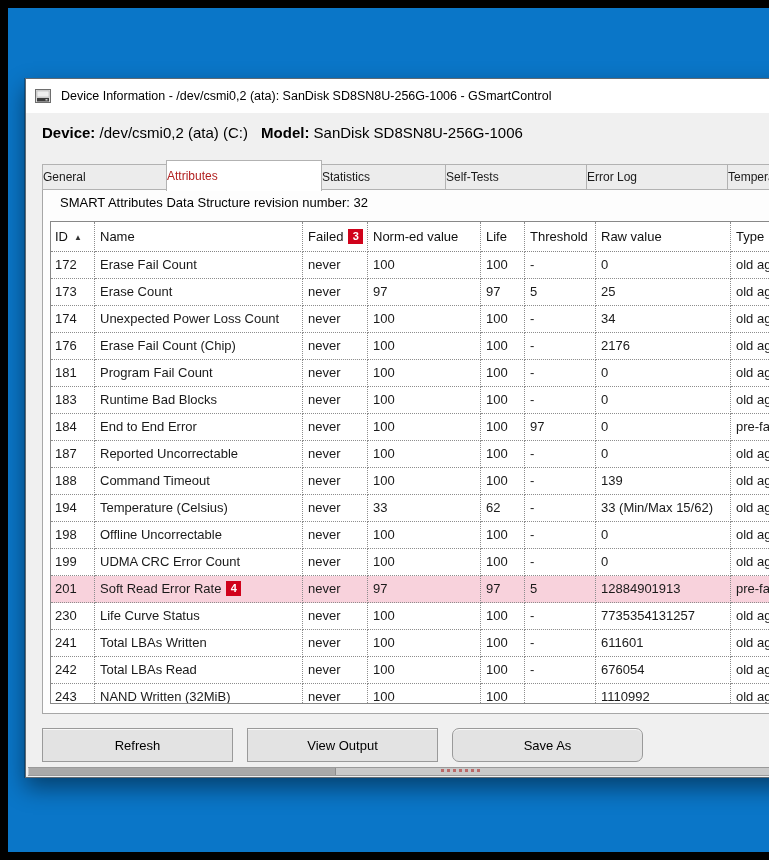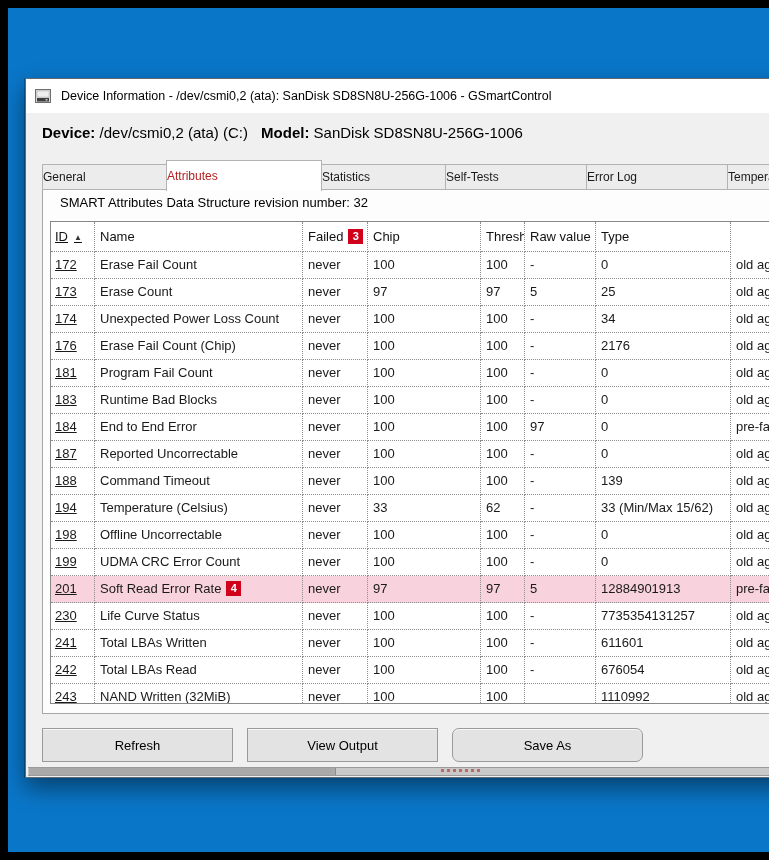--- a/index.html
+++ b/index.html
@@ -46,21 +46,21 @@
     width:810px;
   }
   .thead{height:30px;line-height:29px;background:#fff;}
   .thead .cell{border-bottom:1px dotted #858585;font-size:13px;color:#111;}
   .trow{height:27px;line-height:26px;}
   .trow .cell{border-bottom:1px dotted #8d8d8d;font-size:13px;color:#1a1a1a;}
   .cell{
     box-sizing:border-box;border-right:1px dotted #8d8d8d;padding-left:5px;
     white-space:nowrap;overflow:hidden;
   }
-  .cell.c0{padding-left:4px;text-decoration:underline;}
+  .cell.c0{padding-left:4px;}
   .trow.hl .cell{background:#f8d2dc;}
   .sort-arrow{font-size:8px;color:#333;margin-left:6px;vertical-align:1px;}
   .som-badge{
     display:inline-block;min-width:15px;height:15px;line-height:15px;margin-left:5px;
     background:#d0021b;color:#fff;font-size:11px;font-weight:bold;text-align:center;
     vertical-align:1px;padding:0 1px;box-sizing:border-box;
   }
   
   .btnrow{position:absolute;left:16px;top:649px;height:23px;}
   .pushbtn{
@@ -133,21 +133,22 @@
 
     <div class="tablewrap">
       <div class="thead">
         <div class="cell c0">
           <span>ID</span><span class="sort-arrow">▲</span>
         </div>
         <div class="cell"><span>Name</span></div>
         <div class="cell">
           <span>Failed</span><span class="som-badge">3</span>
         </div>
-        <div class="cell"><span>Chip</span></div>
+        <div class="cell"><span>Norm-ed value</span></div>
+        <div class="cell"><span>Life</span></div>
         <div class="cell"><span>Threshold</span></div>
         <div class="cell"><span>Raw value</span></div>
         <div class="cell"><span>Type</span></div>
       </div>
       <div>
           <div class="trow">
             <div class="cell c0"><span>172</span></div>
             <div class="cell c1"><span>Erase Fail Count</span></div>
             <div class="cell c2"><span>never</span></div>
             <div class="cell c3"><span>100</span></div>

